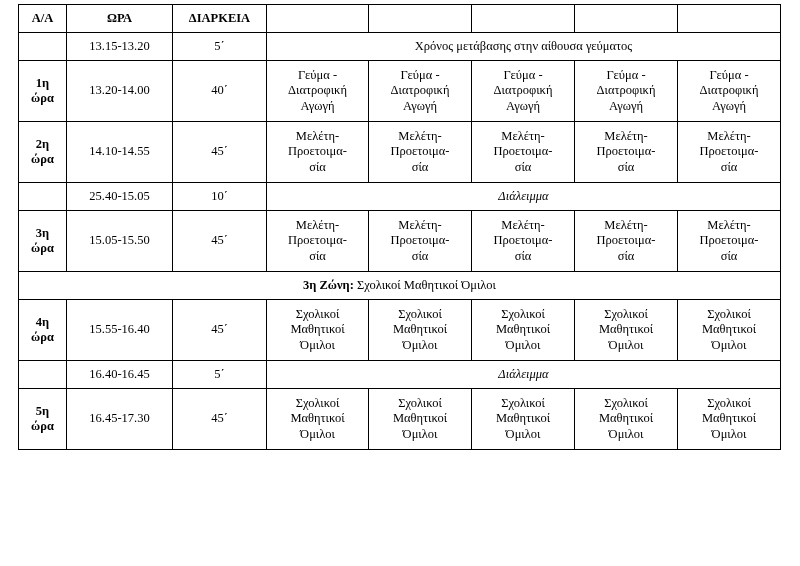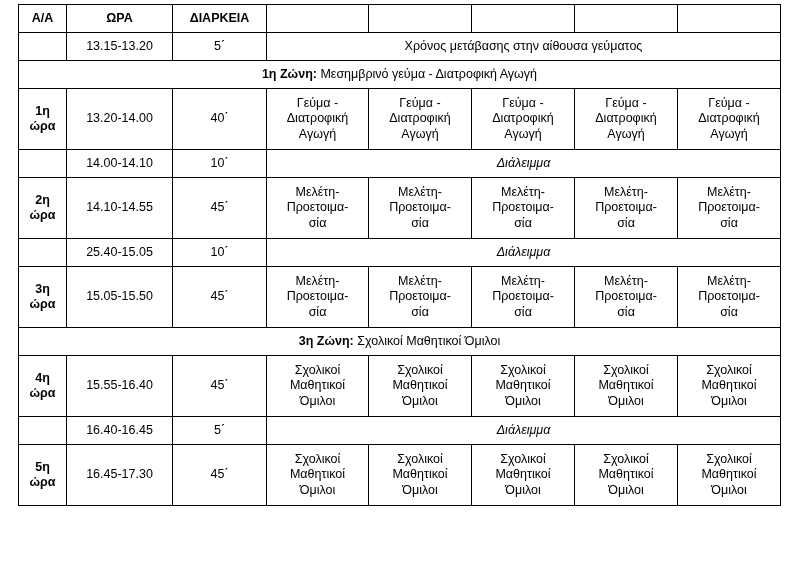--- a/index.html
+++ b/index.html
@@ -19,20 +19,21 @@
     width: 800px;
     height: 566px;
     box-sizing: border-box;
     padding: 4px 8px 0 18px;
   }
   table.schedule {
     border-collapse: collapse;
     table-layout: fixed;
     width: 762px;
     margin: 0;
+    font-family: Liberation Serif, serif;
   }
   table.schedule td {
     border: 1px solid #000000;
     font-size: 12.5px;
     line-height: 1.22;
     text-align: center;
     vertical-align: middle;
     padding: 3px 2px;
     word-wrap: break-word;
   }
@@ -101,23 +102,20 @@
         <td></td>
       </tr>
 
       <tr class="rowsmall">
         <td></td>
         <td>13.15-13.20</td>
         <td>5΄</td>
         <td class="note" colspan="5">Χρόνος μετάβασης στην αίθουσα γεύματος</td>
       </tr>
 
-      <tr class="rowsmall">
-        <td class="zone" colspan="8"><b>1η Ζώνη:</b><span> Μεσημβρινό γεύμα - Διατροφική Αγωγή</span></td>
-      </tr>
 
       <tr class="rowtall">
         <td class="hourcell">
             <span class="cellwrap">1η
 ώρα</span>
           </td>
         <td>13.20-14.00</td>
         <td>40΄</td>
         <td>
             <span class="cellwrap">Γεύμα -
@@ -139,26 +137,20 @@
 Διατροφική
 Αγωγή</span>
           </td>
         <td>
             <span class="cellwrap">Γεύμα -
 Διατροφική
 Αγωγή</span>
           </td>
       </tr>
 
-      <tr class="rowsmall">
-        <td></td>
-        <td>14.00-14.10</td>
-        <td>10΄</td>
-        <td class="break" colspan="5">Διάλειμμα</td>
-      </tr>
 
 
       <tr class="rowtall">
         <td class="hourcell">
             <span class="cellwrap">2η
 ώρα</span>
           </td>
         <td>14.10-14.55</td>
         <td>45΄</td>
         <td>

